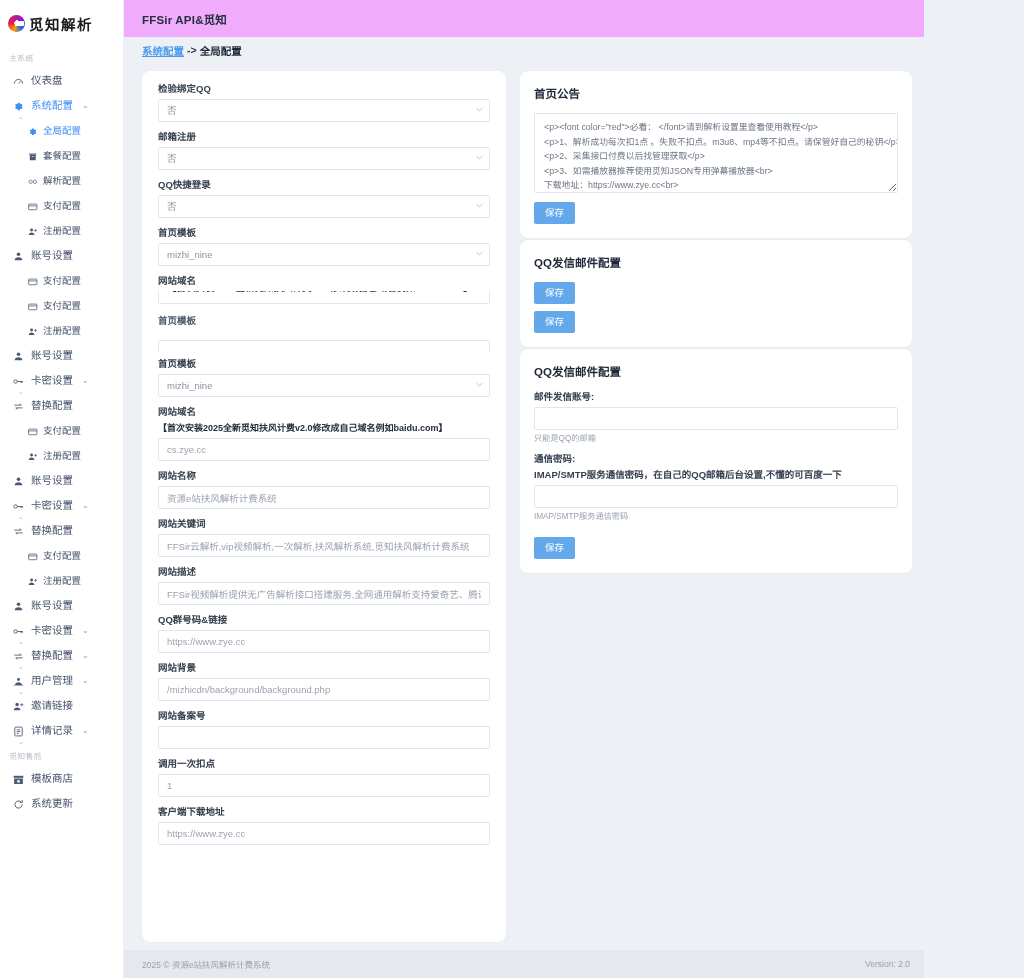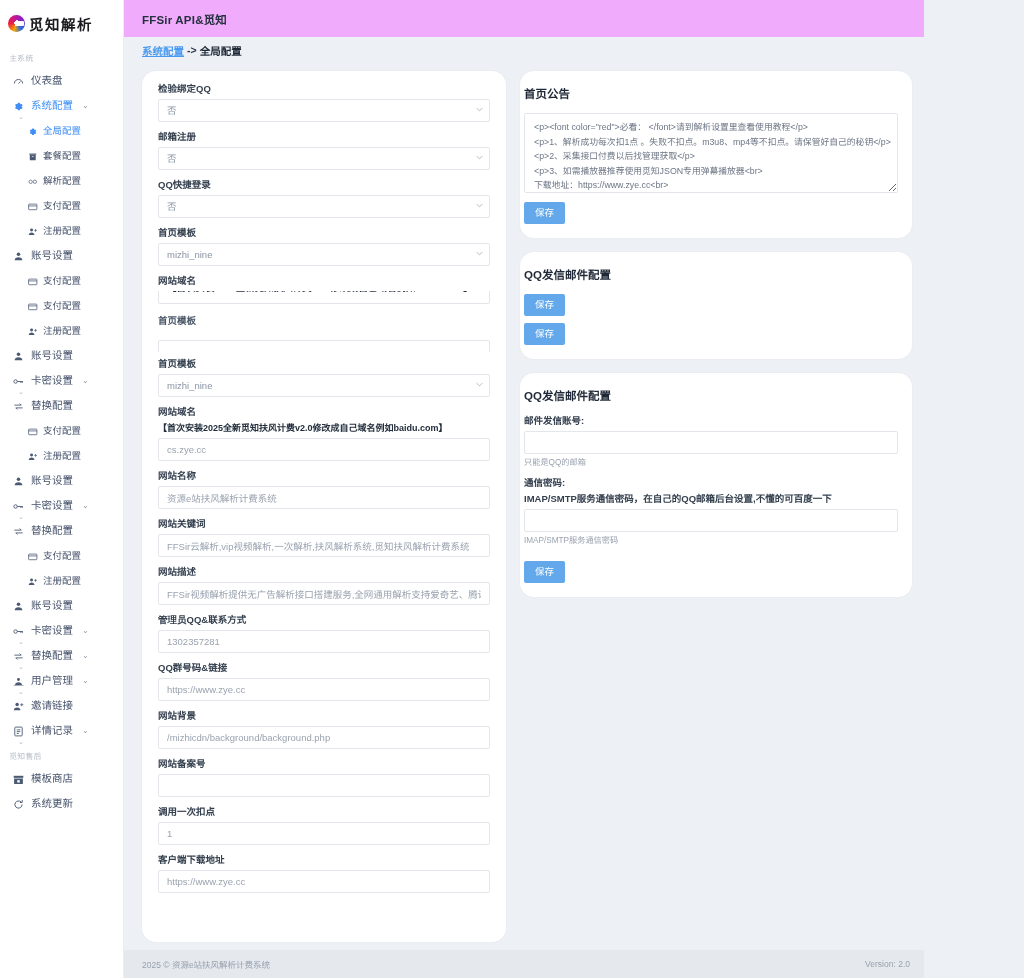--- a/index.html
+++ b/index.html
@@ -127,25 +127,25 @@
     display: flex;
     padding: 8px 12px 0 18px;
     gap: 14px;
     align-items: flex-start;
   }
   .col-left { width: 364px; flex: 0 0 364px; }
   .col-right { flex: 1 1 auto; }
 
   .card {
     background: #fff;
-    border-radius: 14px;
+    border-radius: 8px;
     box-shadow: 0 0 2px rgba(0,0,0,0.06);
   }
   .card-left { padding: 12px 16px 18px 16px; height: 871px; overflow: hidden; position: relative; }
-  .card-right { padding: 12px 14px 14px 4px; margin-bottom: 14px; }
+  .card-right { padding: 12px 14px 14px 14px; margin-bottom: 2px; }
 
   .card-title {
     font-size: 11.5px; font-weight: bold; color: #1f2836;
     margin: 2px 0 12px 0;
   }
 
   .fgroup { margin-bottom: 9px; }
   .flabel {
     font-size: 9.5px; font-weight: bold; color: #35404f;
     display: block; margin-bottom: 4px; line-height: 12px;
@@ -662,24 +662,20 @@
               </div>
               <div class="fgroup">
                 <label class="flabel">网站关键词</label>
                 <input class="finput" type="text" value="FFSir云解析,vip视频解析,一次解析,扶风解析系统,觅知扶风解析计费系统" style="">
               </div>
               <div class="fgroup">
                 <label class="flabel">网站描述</label>
                 <input class="finput" type="text" value="FFSir视频解析提供无广告解析接口搭建服务,全网通用解析支持爱奇艺、腾讯、优酷、芒果、B" style="">
               </div>
               <div class="fgroup">
-                <label class="flabel">管理员QQ&amp;联系方式</label>
-                <input class="finput" type="text" value="1302357281" style="">
-              </div>
-              <div class="fgroup">
                 <label class="flabel">QQ群号码&amp;链接</label>
                 <input class="finput" type="text" value="https://www.zye.cc" style="">
               </div>
               <div class="fgroup">
                 <label class="flabel">网站背景</label>
                 <input class="finput" type="text" value="/mizhicdn/background/background.php" style="">
               </div>
               <div class="fgroup">
                 <label class="flabel">网站备案号</label>
                 <input class="finput" type="text" value="" style="">

